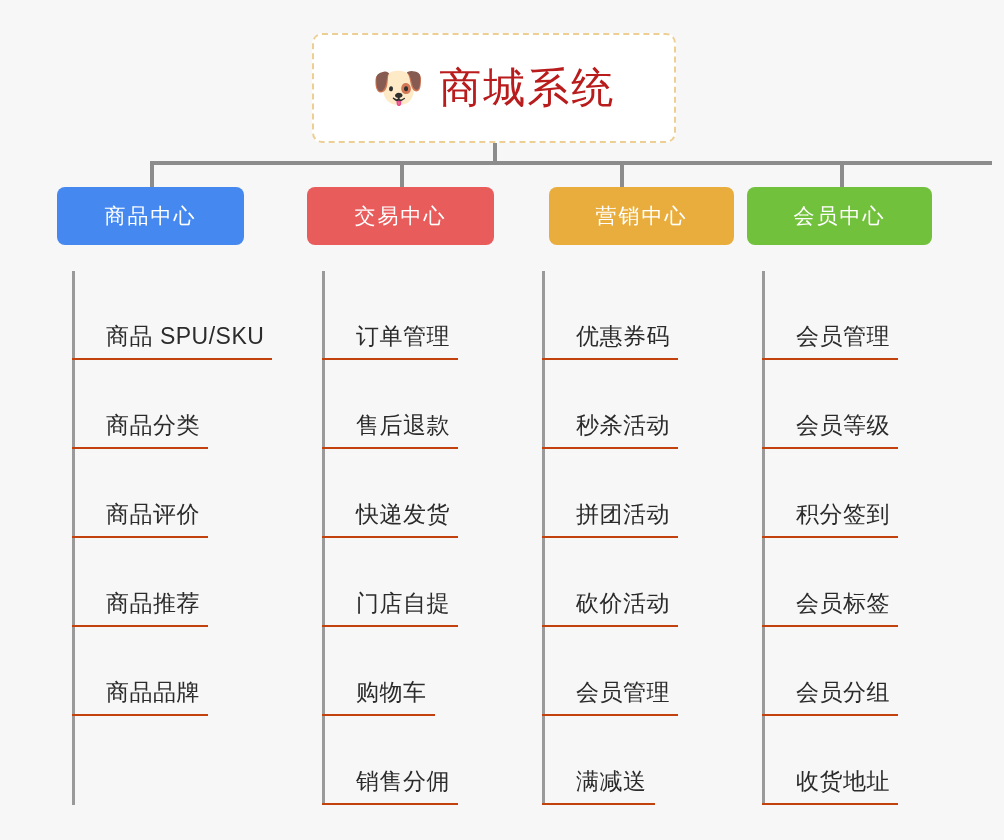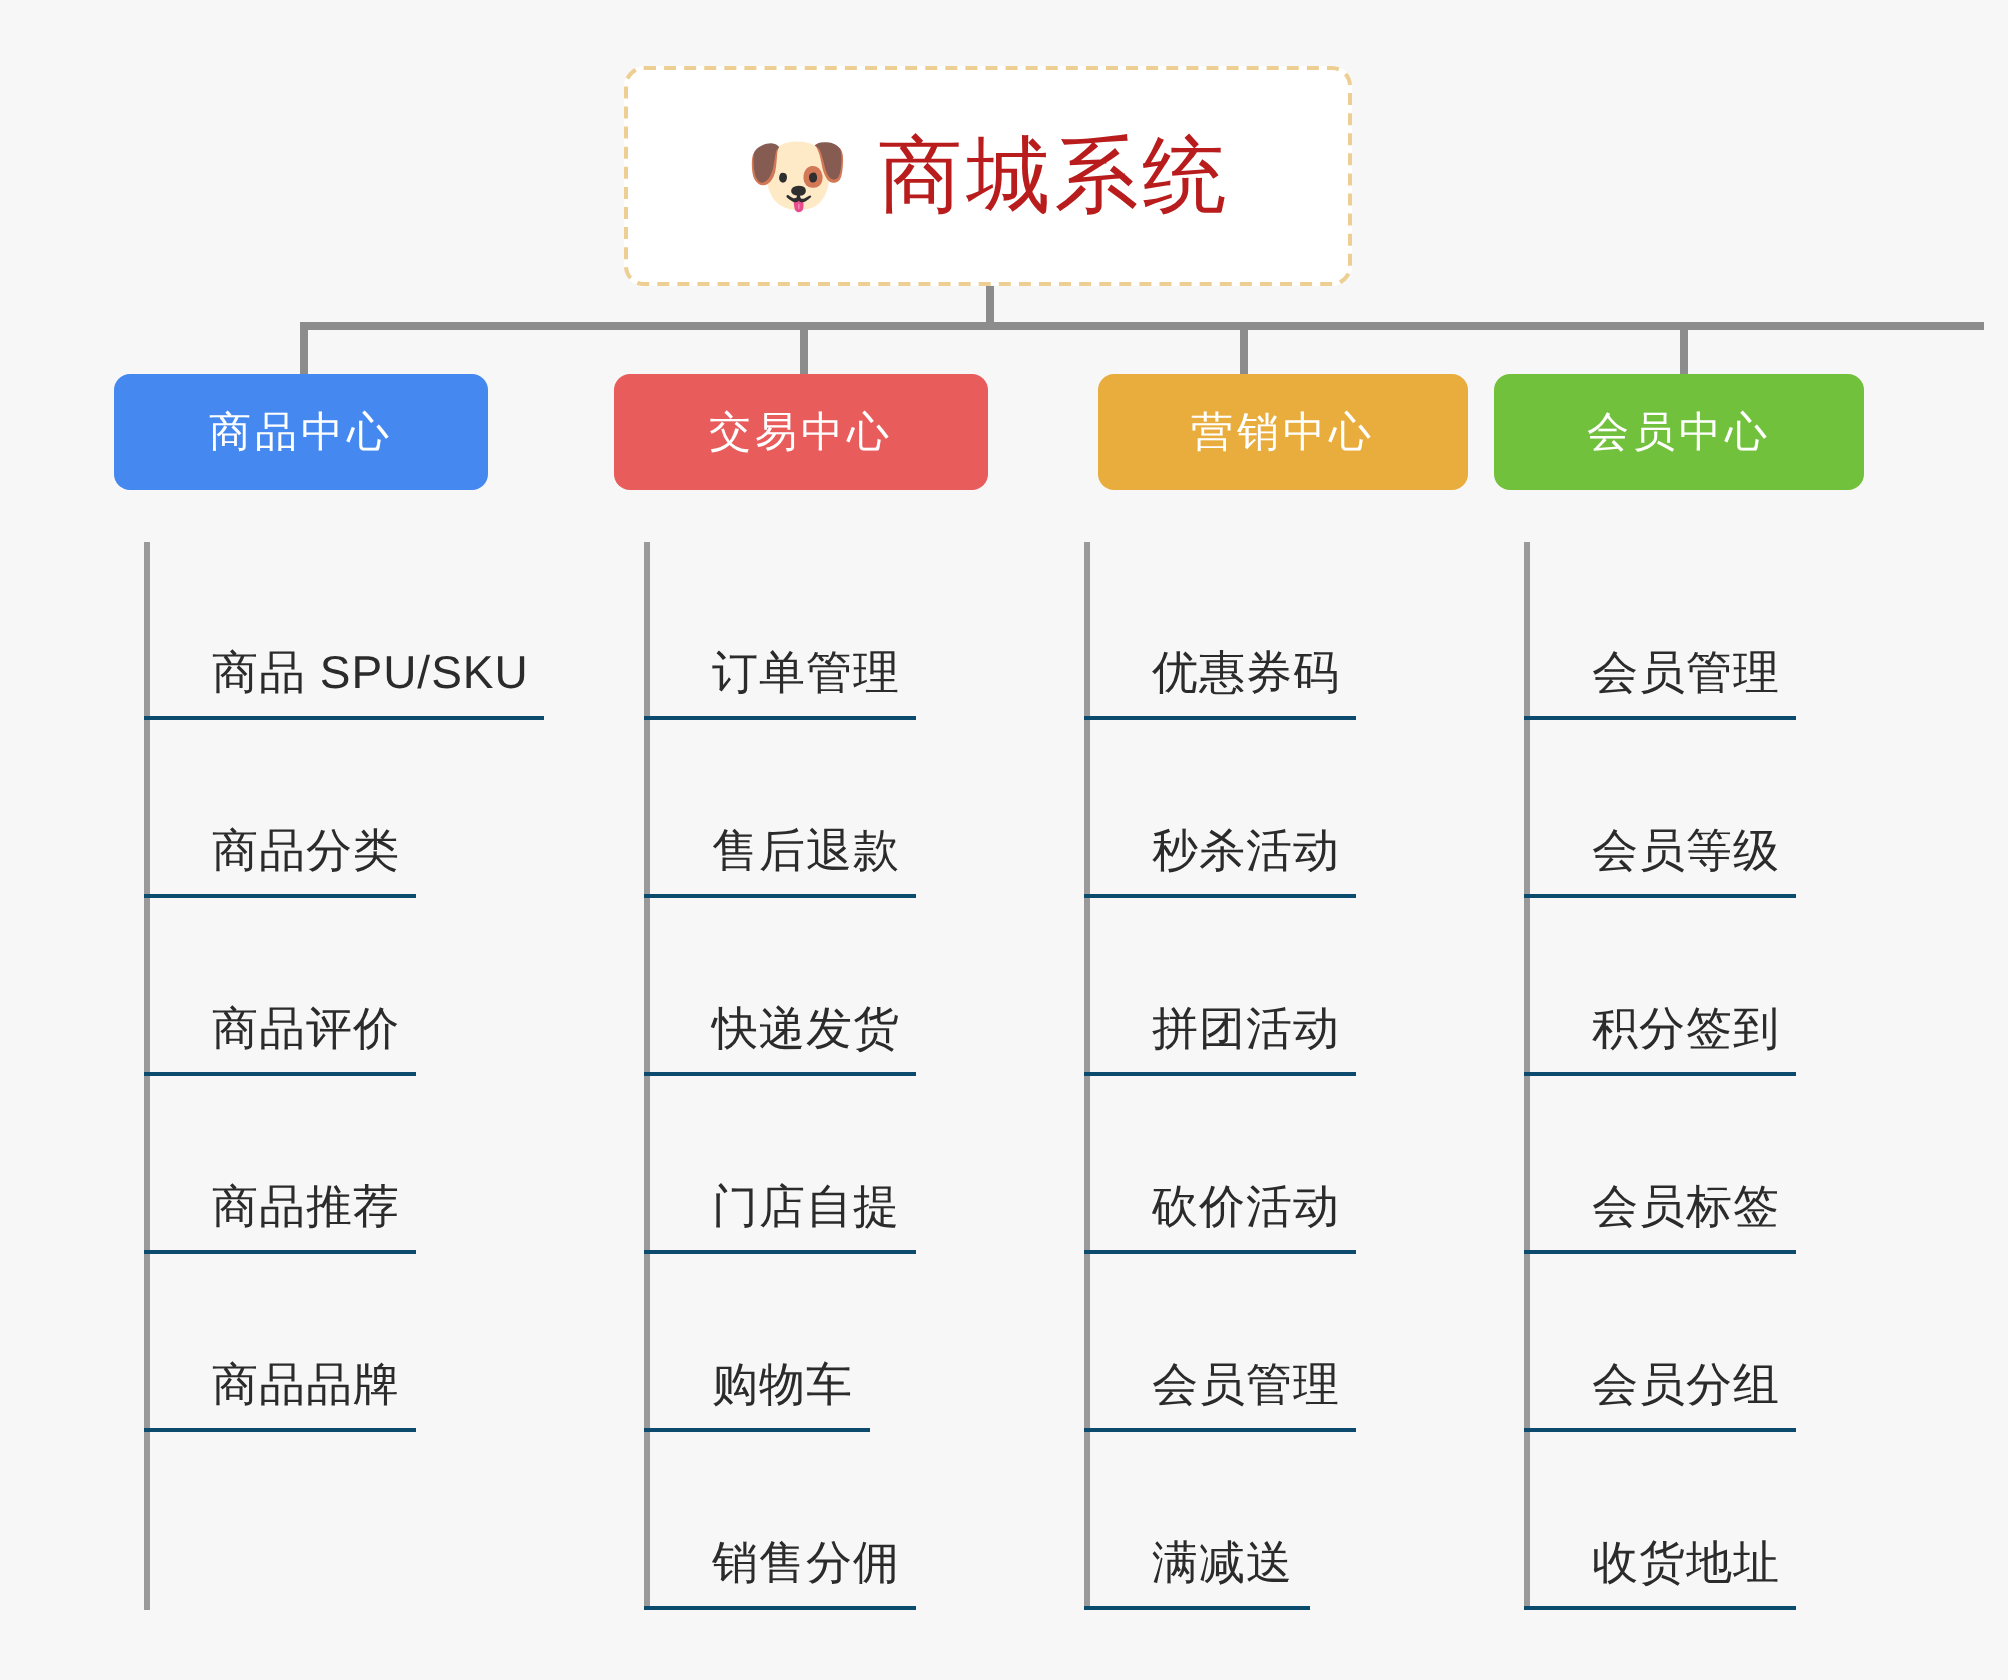--- a/index.html
+++ b/index.html
@@ -107,21 +107,21 @@
     padding: 0;
     list-style: none;
   }
   .leaf-item {
     height: 89px;
     display: flex;
     align-items: flex-end;
     box-sizing: border-box;
   }
   .leaf-underline {
-    border-bottom: 2px solid #0c4a6e;
+    border-bottom: 2px solid #c2410c;
     padding: 0 8px 6px 34px;
     display: inline-block;
   }
   .leaf-label {
     font-size: 23px;
     color: #2b2b2b;
     white-space: nowrap;
     letter-spacing: 0.5px;
   }
 </style>

